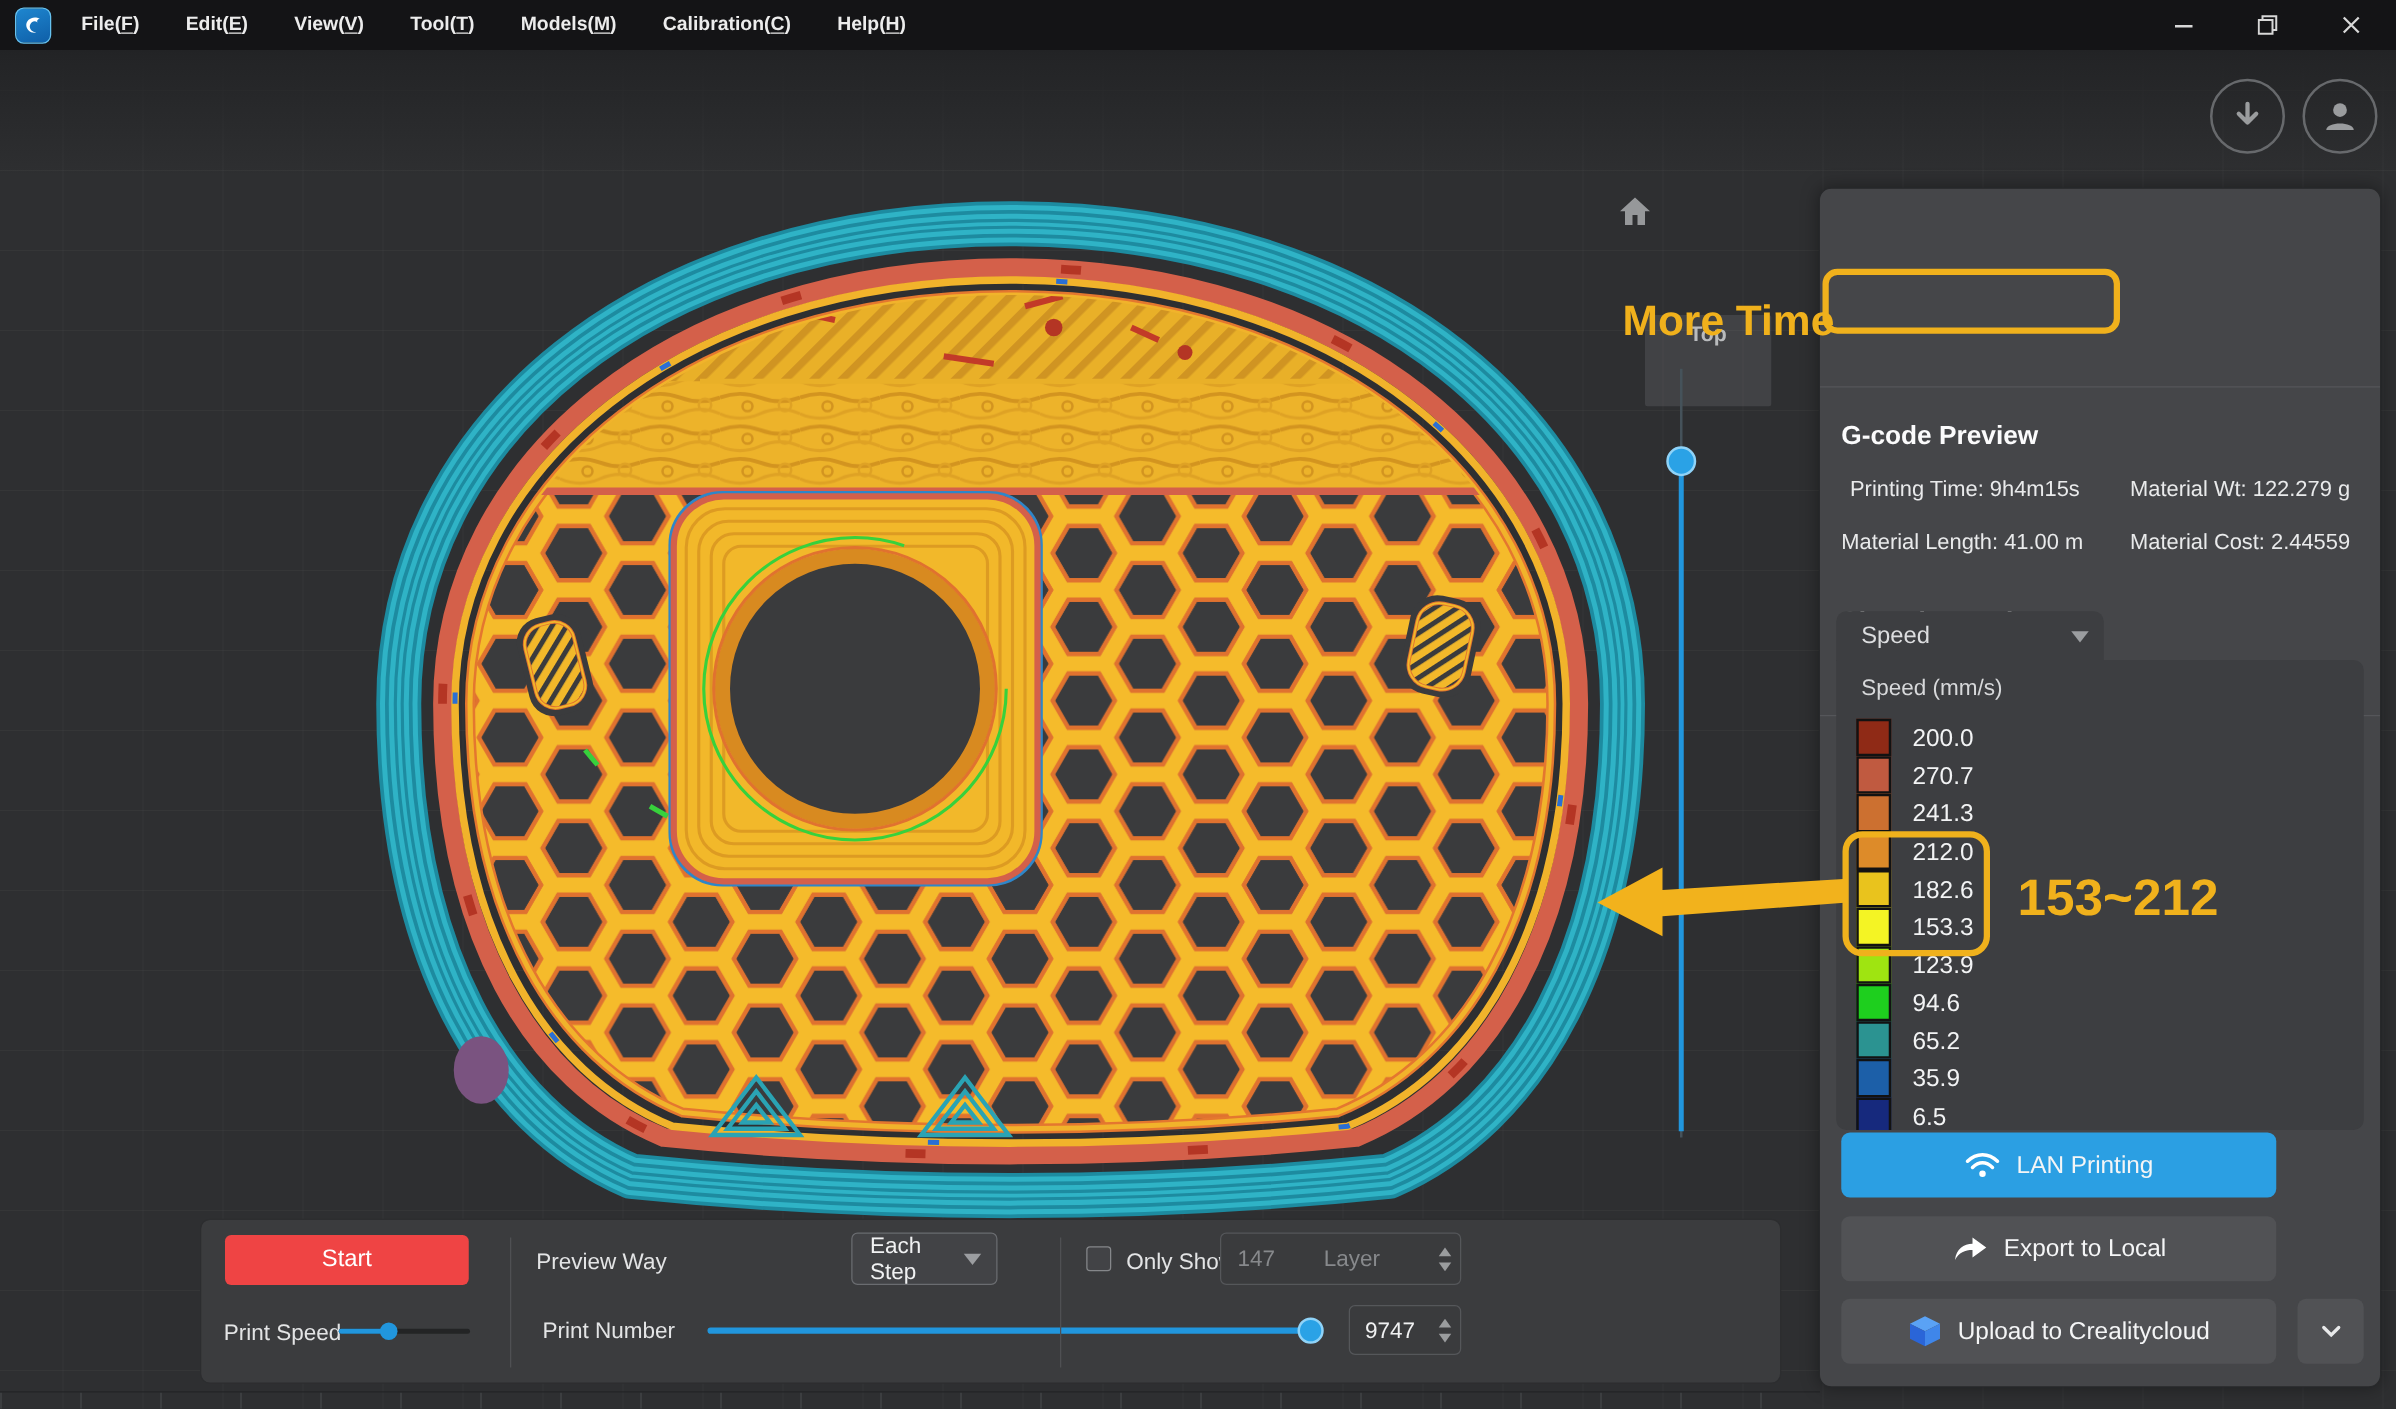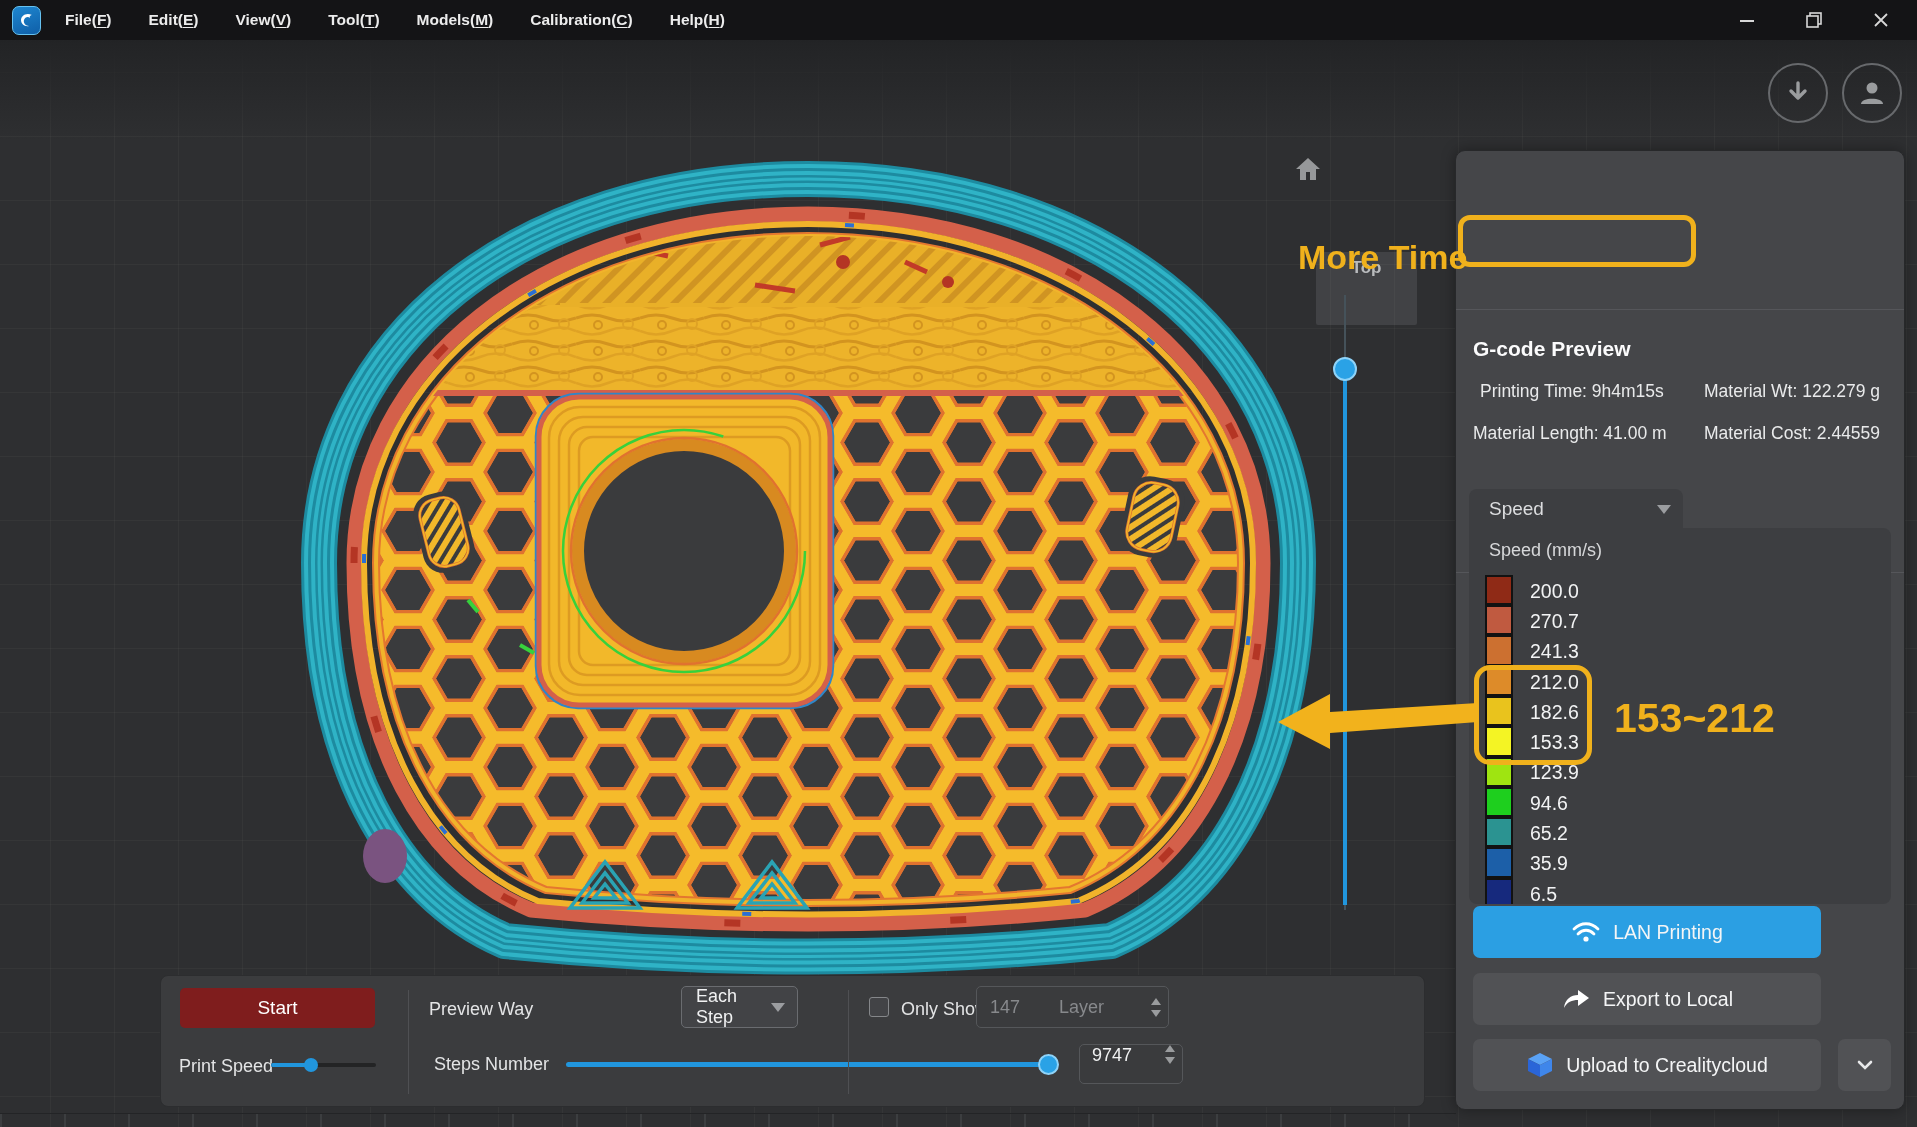--- a/index.html
+++ b/index.html
@@ -89,40 +89,40 @@
 
   
   .anno { position:absolute; z-index:25; pointer-events:none; }
   .hl-box { border:5px solid #f0b11c; border-radius:12px; }
   .anno-text { color:#f0b11c; font-weight:bold; white-space:nowrap; }
 
   
   .bottombar { position:absolute; left:160px; top:975px; width:1265px; height:132px;
     background:#3b3c3e; border:1px solid #2c2d2f; border-radius:8px; z-index:12; color:#e8e9ea; }
   .vdiv { position:absolute; top:14px; width:1px; height:104px; background:#4f5053; }
-  .start-btn { position:absolute; left:19px; top:12px; width:195px; height:40px; background:#7f1d1d;
+  .start-btn { position:absolute; left:19px; top:12px; width:195px; height:40px; background:#ef4444;
     border-radius:5px; color:#fff; font-size:19px; display:flex; align-items:center; justify-content:center; }
   .bb-label { position:absolute; font-size:18px; color:#e3e4e5; white-space:nowrap; }
   .mini-slider { position:absolute; left:110px; top:87px; width:105px; height:4px; background:#232425; border-radius:2px; }
   .mini-slider .fill { width:40px; height:4px; background:#2196dd; border-radius:2px; }
   .mini-slider .knob { position:absolute; left:33px; top:-5px; width:14px; height:14px; border-radius:50%; background:#2196dd; }
   .dropdown { position:absolute; left:520px; top:10px; width:117px; height:42px; background:#424346;
     border:1px solid #6a6c70; border-radius:5px; display:flex; align-items:center; }
   .dropdown .lbl { margin-left:14px; font-size:18px; color:#f0f1f2; }
   .ucheck { position:absolute; left:708px; top:21px; width:20px; height:20px; border:1.5px solid #85878a;
     border-radius:3px; background:#424346; }
   .layer-input { position:absolute; left:815px; top:10px; width:193px; height:42px; background:#3a3b3d;
     border:1px solid #55575a; border-radius:5px; display:flex; align-items:center; color:#87898c; font-size:18px; }
   .layer-input .ph { margin-left:13px; }
   .layer-input .suffix { margin-left:auto; margin-right:8px; }
   .big-slider { position:absolute; left:405px; top:86px; width:483px; height:5px; background:#2196dd; border-radius:3px; }
   .big-slider .knob { position:absolute; right:-10px; top:-8px; width:21px; height:21px; border-radius:50%;
     background:#2aa2e6; border:2px solid #8fd3f8; }
-  .num-input { position:absolute; left:918px; top:68px; width:104px; height:40px; background:#3a3b3d;
-    border:1px solid #55575a; border-radius:5px; display:flex; align-items:flex-start; color:#f0f1f2; font-size:18px; }
+  .num-input { position:absolute; left:918px; top:68px; width:90px; height:40px; background:#3a3b3d;
+    border:1px solid #55575a; border-radius:5px; display:flex; align-items:center; color:#f0f1f2; font-size:18px; }
   .num-input .v { margin-left:12px; }
   .spinners { margin-left:auto; margin-right:7px; display:flex; flex-direction:column; gap:5px; }
   .tri-up { width:0; height:0; border-left:5px solid transparent; border-right:5px solid transparent; border-bottom:7px solid #9a9c9e; }
   .tri-dn { width:0; height:0; border-left:5px solid transparent; border-right:5px solid transparent; border-top:7px solid #9a9c9e; }
   .chev { width:0; height:0; border-left:7px solid transparent; border-right:7px solid transparent; border-top:9px solid #9b9da0; margin-left:auto; margin-right:12px; }
 </style>
 </head>
 <body>
 
 <div id="app">
@@ -424,21 +424,21 @@
       <div class="fill"></div>
       <div class="knob"></div>
     </div>
     <div class="vdiv" style="left:247px;"></div>
 
     <div class="bb-label" style="left:268px; top:23px;">Preview Way</div>
     <div class="dropdown">
       <span class="lbl">Each Step</span>
       <span class="chev"></span>
     </div>
-    <div class="bb-label" style="left:273px; top:78px;">Steps Number</div>
+    <div class="bb-label" style="left:273px; top:78px;">Print Number</div>
     <div class="big-slider">
       <div class="knob"></div>
     </div>
     <div class="num-input">
       <span class="v">9747</span>
       <span class="spinners">
           <span class="tri-up"></span>
           <span class="tri-dn"></span>
         </span>
     </div>

